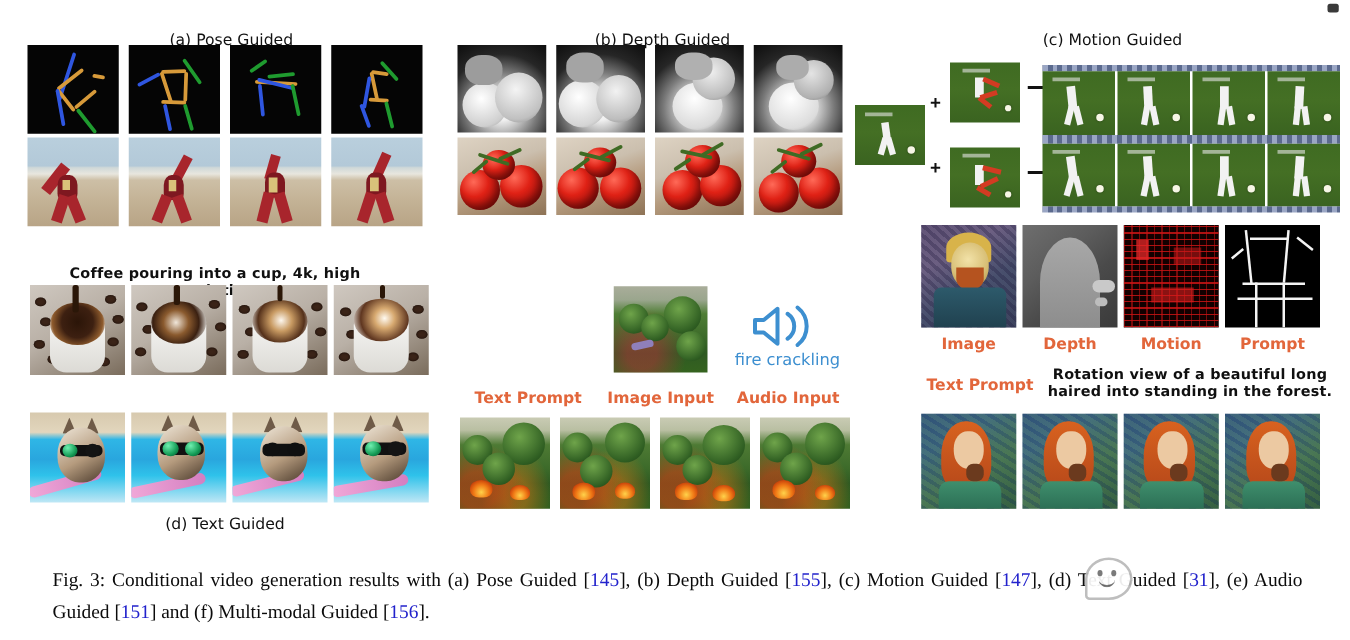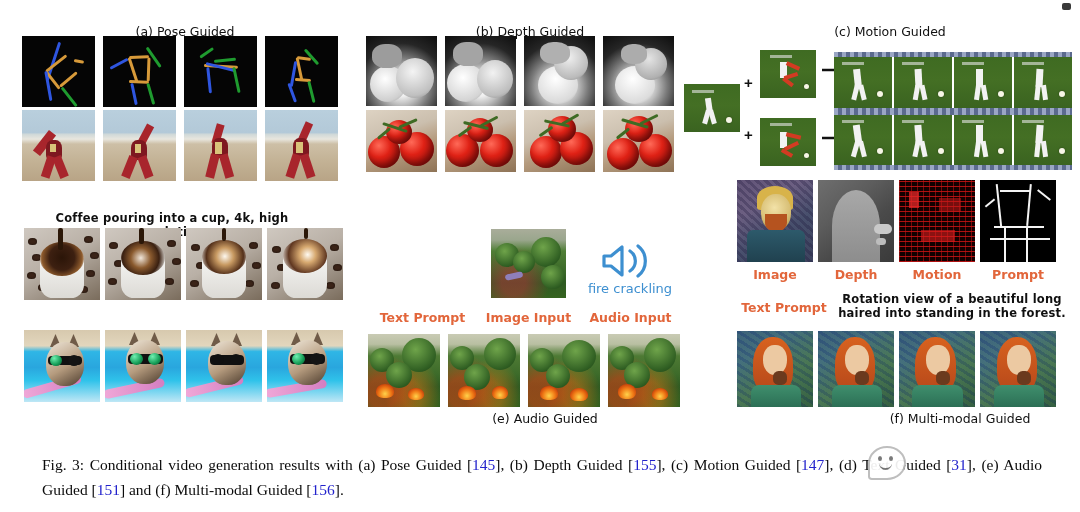--- a/index.html
+++ b/index.html
@@ -311,20 +311,21 @@
       <div class="noodle" style="left:-2px;top:54px;width:62px;height:9px;transform:rotate(-10deg);"></div>
       <div class="ear" style="left:24px;top:2px;width:11px;height:13px;clip-path:polygon(0 100%,50% 0,100% 100%);"></div>
       <div class="ear" style="left:45px;top:2px;width:11px;height:13px;clip-path:polygon(0 100%,50% 0,100% 100%);"></div>
       <div class="catHead" style="left:21px;top:10px;width:39px;height:45px;"></div>
       <div class="shades" style="left:23px;top:24px;width:35px;height:10px;"></div>
       <div class="lens" style="left:25px;top:23px;width:13px;height:12px;"></div>
       <div class="lens" style="left:43px;top:23px;width:13px;height:12px;background:#141414;"></div>
     </div>
   </div>
 
+  <div class="panel-title abs" style="left:90px;top:411px;width:180px;">(d) Text Guided</div>
 
   <div class="panel-title abs" style="left:420px;top:24px;width:220px;">(b) Depth  Guided</div>
 
   <div class="abs" style="left:366px;top:36px;">
     <div class="frame depthmap" style="left:0px;top:0px;width:71px;height:70px;">
       <div class="dblob" style="left:4px;top:30px;width:36px;height:36px;background:radial-gradient(circle at 42% 36%,#ffffff,#cfcfcf 70%,#8f8f8f 100%);"></div>
       <div class="dblob" style="left:30px;top:22px;width:38px;height:40px;background:radial-gradient(circle at 44% 34%,#f4f4f4,#c0c0c0 70%,#7e7e7e 100%);"></div>
       <div class="dblob" style="left:6px;top:8px;width:30px;height:24px;border-radius:44%;background:#9c9c9c;"></div>
     </div>
     <div class="frame depthmap" style="left:79px;top:0px;width:71px;height:70px;">
@@ -427,21 +428,20 @@
     </div>
     <div class="frame garden" style="left:240px;top:0px;width:72px;height:73px;">
       <div class="bush" style="left:36px;top:4px;width:32px;height:34px;"></div>
       <div class="bush" style="left:2px;top:12px;width:24px;height:24px;"></div>
       <div class="bush" style="left:16px;top:28px;width:26px;height:26px;"></div>
       <div class="fire" style="left:10px;top:50px;width:18px;height:15px;"></div>
       <div class="fire" style="left:44px;top:54px;width:16px;height:12px;"></div>
     </div>
   </div>
 
-  <div class="panel-title abs" style="left:455px;top:411px;width:180px;">(e) Audio Guided</div>
 
   <div class="panel-title abs" style="left:790px;top:24px;width:200px;">(c) Motion Guided</div>
 
   <div class="frame pitch" style="left:684px;top:84px;width:56px;height:48px;">
     <div class="tinytext" style="left:8px;top:6px;width:22px;"></div>
     <div class="player" style="left:22px;top:14px;width:6px;height:16px;transform:rotate(-8deg);"></div>
     <div class="player" style="left:20px;top:26px;width:5px;height:14px;transform:rotate(16deg);"></div>
     <div class="player" style="left:26px;top:26px;width:5px;height:14px;transform:rotate(-16deg);"></div>
     <div class="ball" style="left:42px;top:33px;width:6px;height:6px;"></div>
   </div>
@@ -600,21 +600,20 @@
       <div class="abs" style="left:37px;top:40px;width:14px;height:14px;border-radius:40%;background:#6b3a1e;"></div>
     </div>
     <div class="frame womanOut" style="left:243px;top:0px;width:76px;height:76px;">
       <div class="wHair" style="left:17px;top:6px;width:40px;height:56px;"></div>
       <div class="wFace" style="left:27px;top:14px;width:24px;height:30px;"></div>
       <div class="wBody" style="left:14px;top:54px;width:50px;height:22px;"></div>
       <div class="abs" style="left:37px;top:40px;width:14px;height:14px;border-radius:40%;background:#6b3a1e;"></div>
     </div>
   </div>
 
-  <div class="panel-title abs" style="left:860px;top:411px;width:200px;">(f) Multi-modal Guided</div>
 
   <div class="caption" id="caption"><span>Fig. 3: Conditional video generation results with (a) Pose Guided [</span><span class="ref">145</span><span>], (b) Depth Guided [</span><span class="ref">155</span><span>], (c) Motion Guided [</span><span class="ref">147</span><span>], (d) Text Guided [</span><span class="ref">31</span><span>], (e) Audio Guided [</span><span class="ref">151</span><span>] and (f) Multi-modal Guided [</span><span class="ref">156</span><span>].</span></div>
 
   <div class="watermark">
     <div class="wm-bubble">
       <div class="wm-eye" style="left:8px;top:8px;"></div>
       <div class="wm-eye" style="left:19px;top:8px;"></div>
       <div class="wm-mouth" style="left:9px;top:14px;"></div>
     </div>
   </div>

